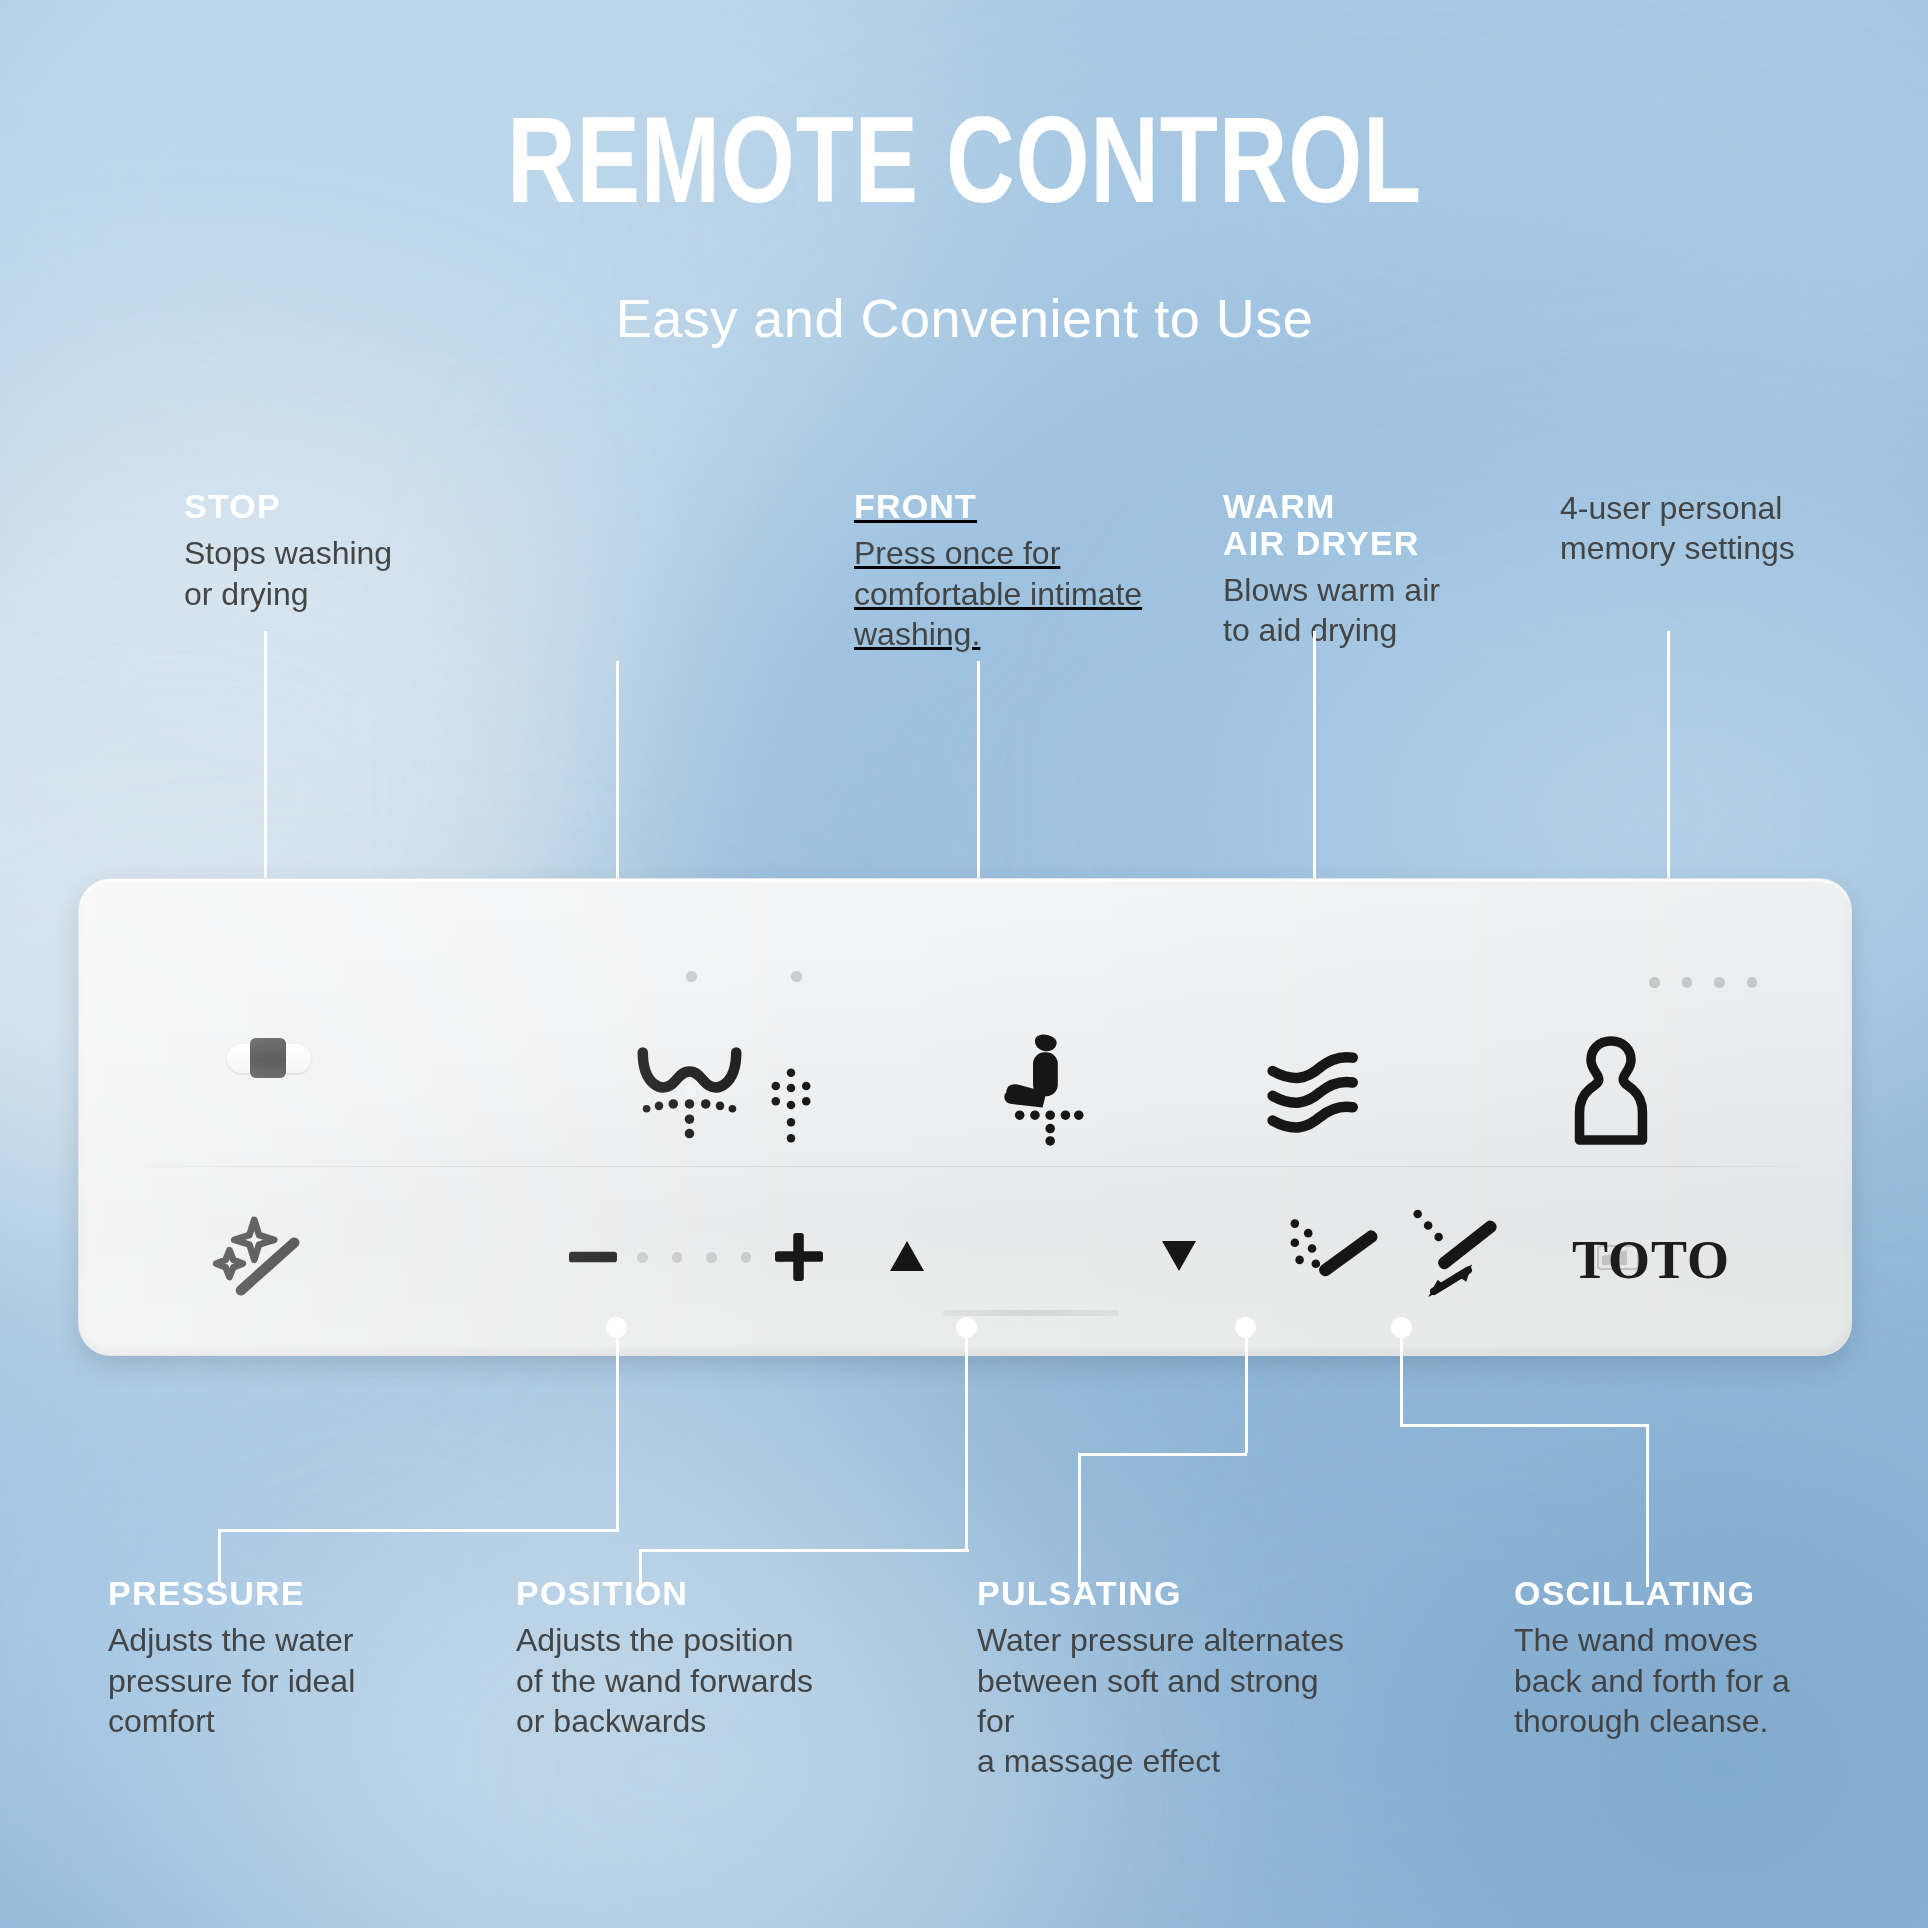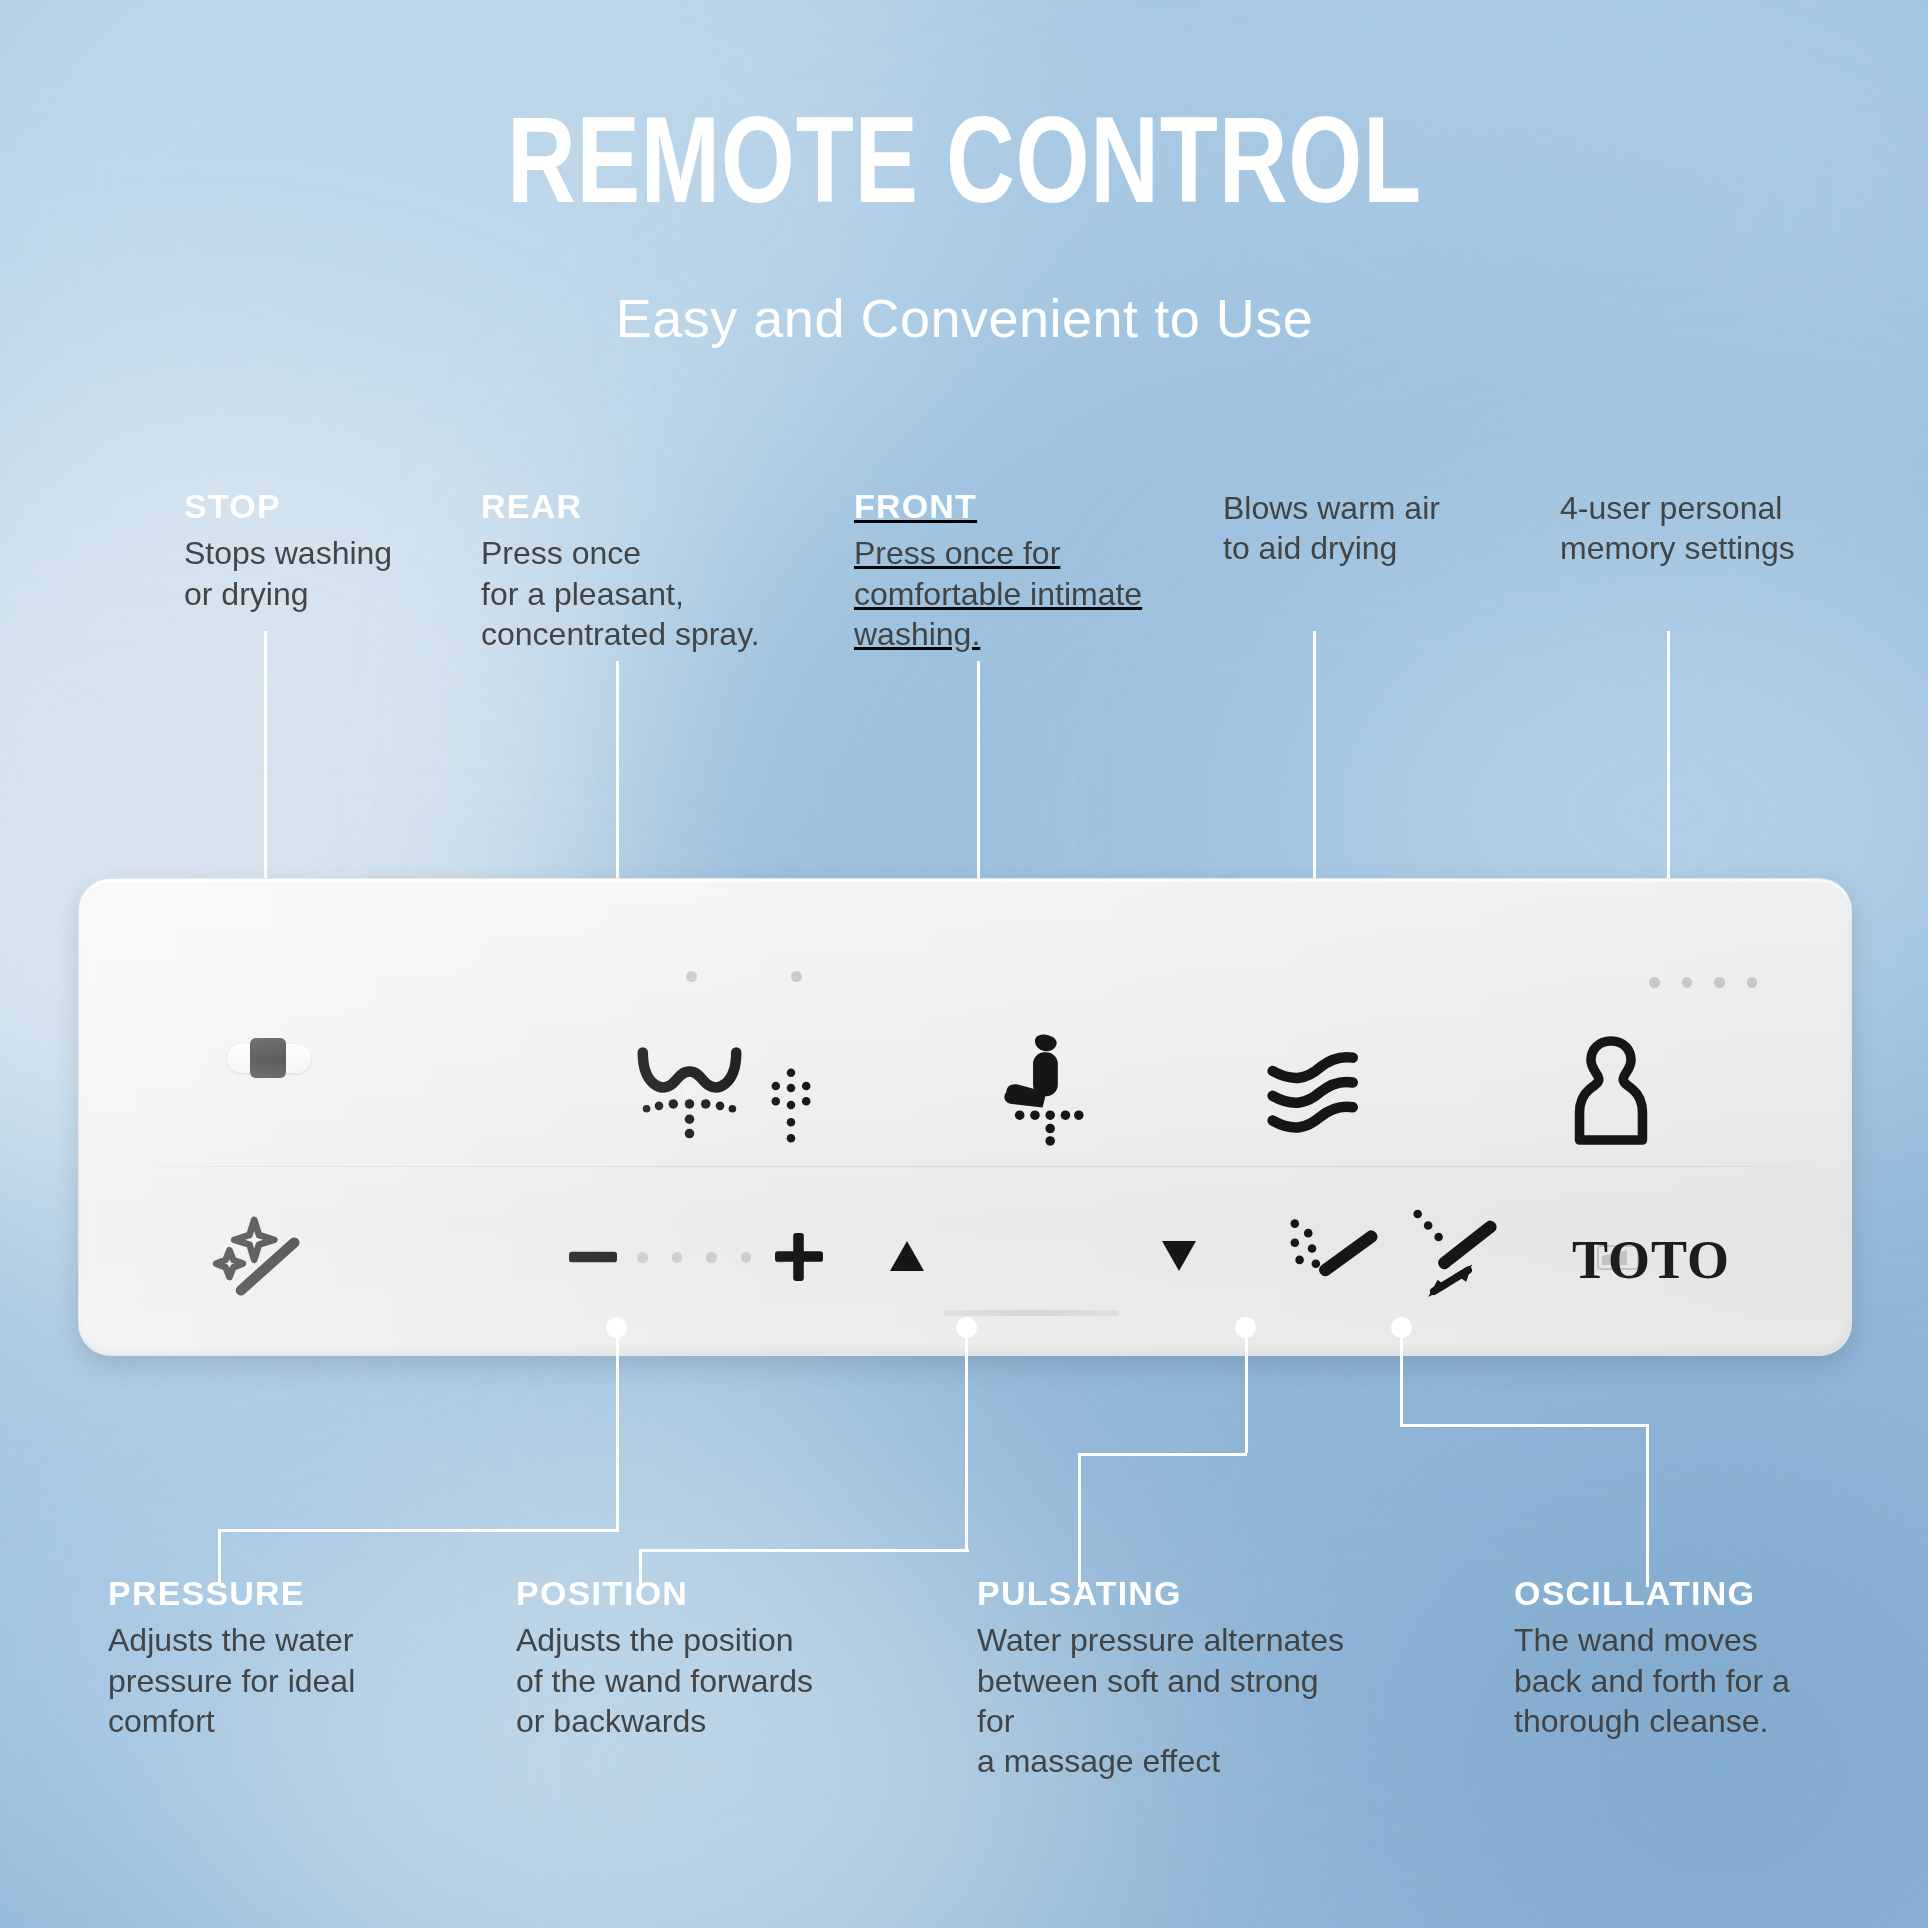--- a/index.html
+++ b/index.html
@@ -172,35 +172,31 @@
 
   <div class="title">REMOTE CONTROL</div>
   <div class="subtitle">Easy and Convenient to Use</div>
 
   <div class="callout" style="left:184px; top:488px; width:220px;">
     <div class="c-title">STOP</div>
     <div class="c-desc">Stops washing
 or drying</div>
   </div>
 
-  <div class="callout" style="left:481px; top:488px; width:287px;">
-    <div class="c-title">REAR</div>
-    <div class="c-desc">Press once
-for a pleasant,
-concentrated spray.</div>
-  </div>
 
   <div class="callout" style="left:854px; top:488px; width:315px;text-decoration:underline;">
     <div class="c-title">FRONT</div>
     <div class="c-desc">Press once for
 comfortable intimate
 washing.</div>
   </div>
 
   <div class="callout" style="left:1223px; top:488px; width:249px;">
+    <div class="c-title">WARM
+AIR DRYER</div>
     <div class="c-desc">Blows warm air
 to aid drying</div>
   </div>
 
   <div class="callout" style="left:1560px; top:488px; width:277px;">
     <div class="c-desc">4-user personal
 memory settings</div>
   </div>
 
   <div class="leader v" style="left:264px;  top:631px;  height:327px;"></div>

